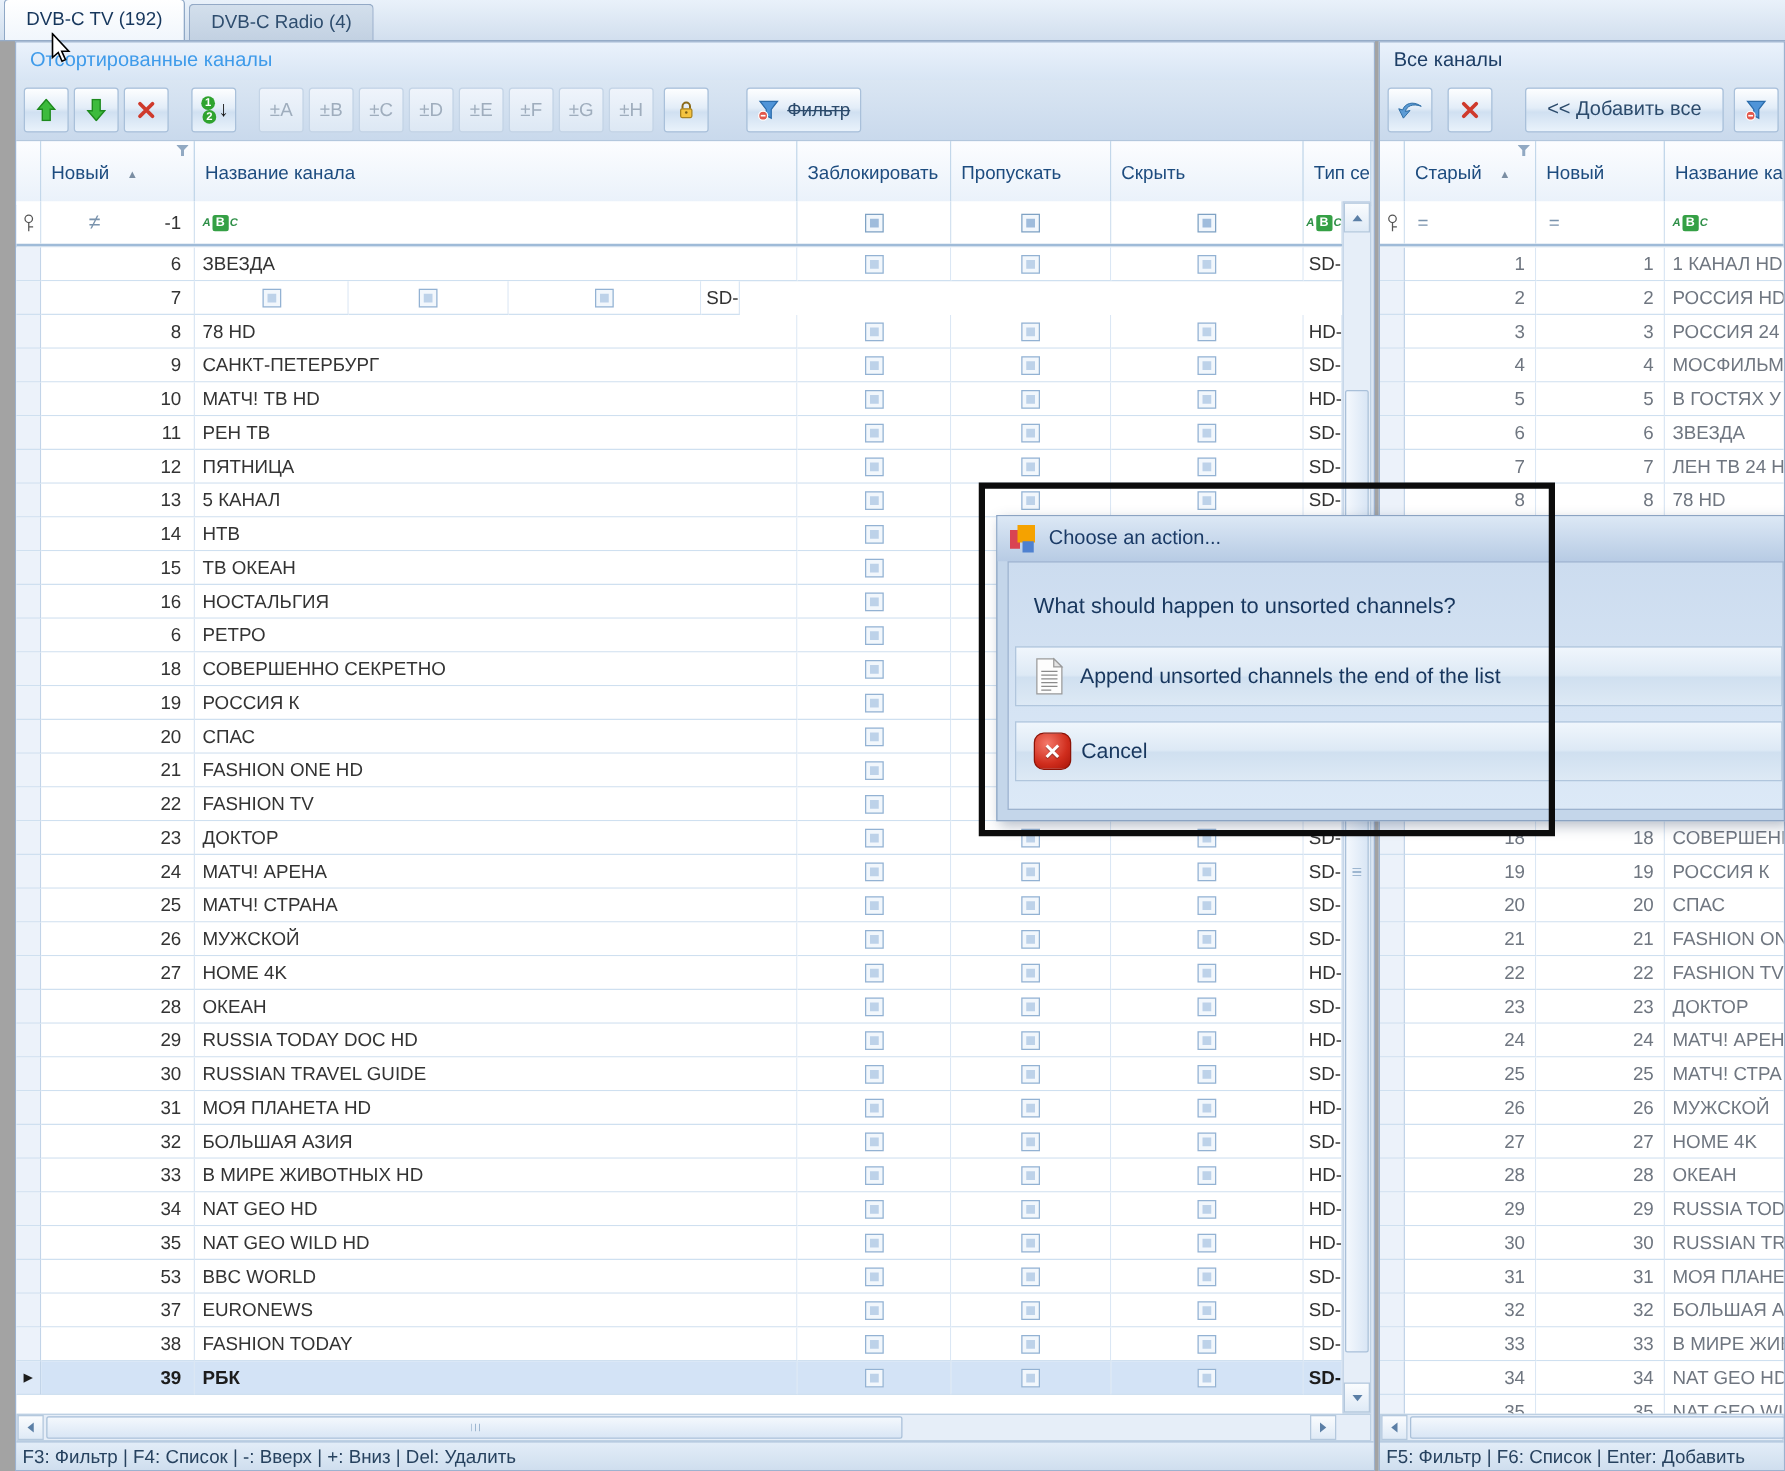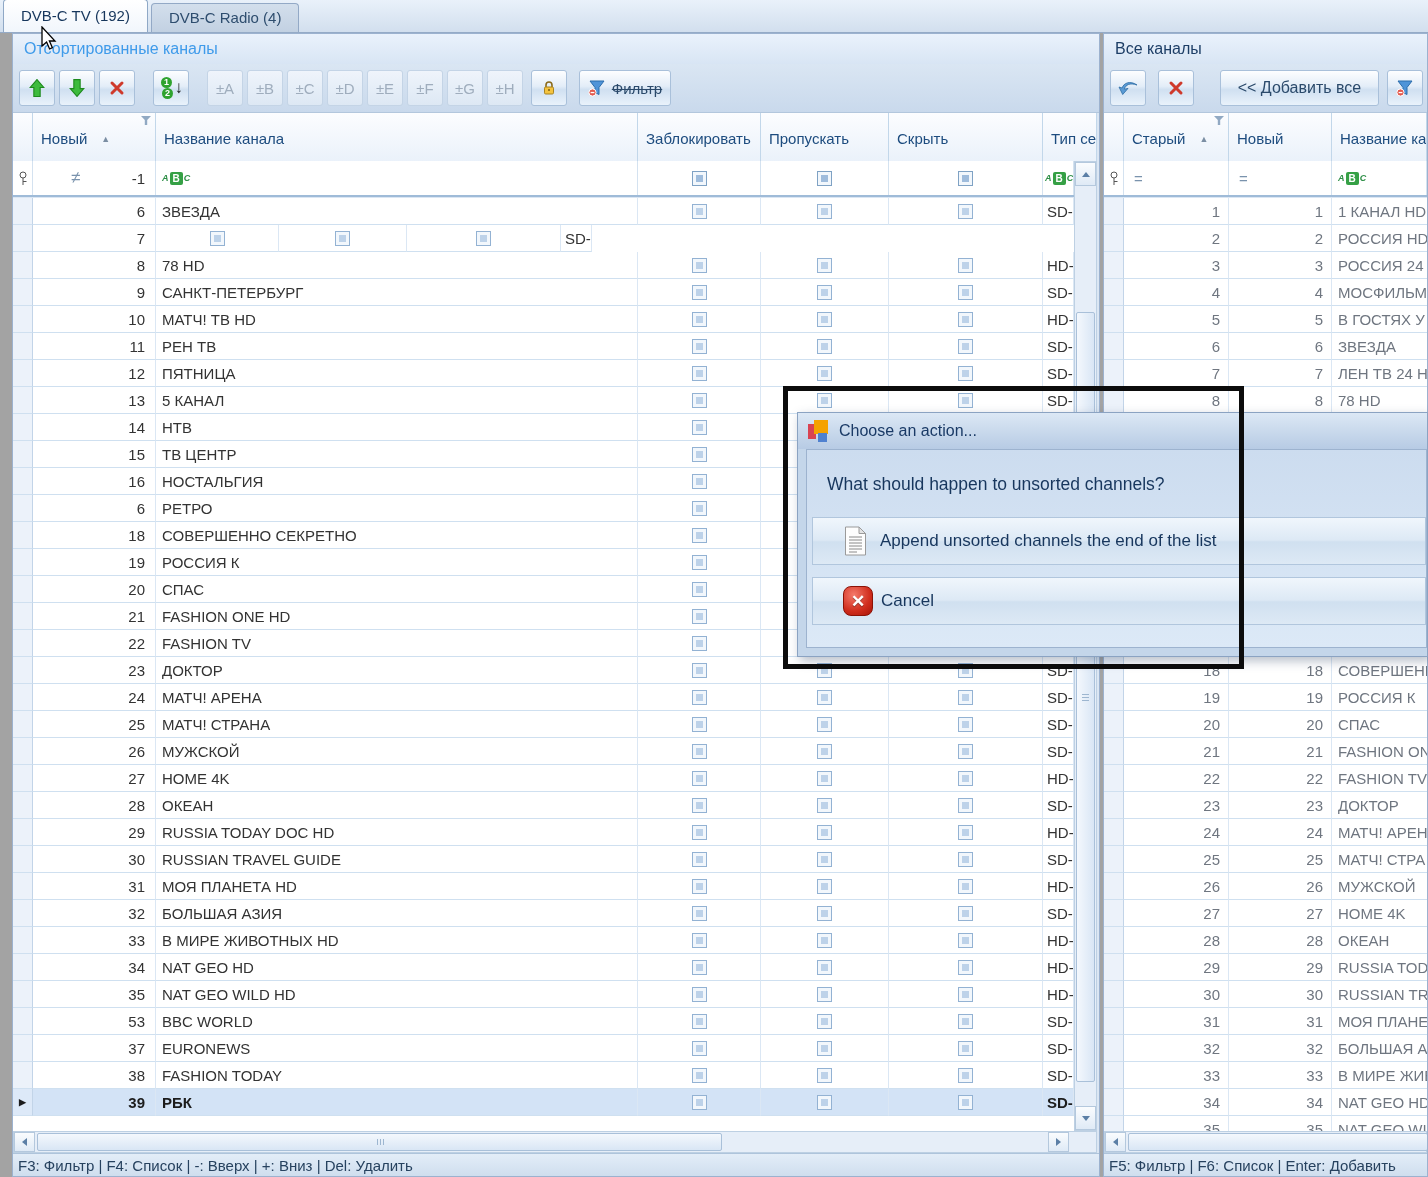--- a/index.html
+++ b/index.html
@@ -23,21 +23,21 @@
   #leftPanel .caption{color:#3f9bea}
   #rightPanel .caption{color:#1d3e66}
   .toolbar{position:absolute;left:0;top:30px;right:0;height:49px;display:flex;align-items:center;
            padding-left:6px;background:linear-gradient(#dae6f3,#c9d9ec);border-bottom:1px solid #b3c7dd;box-sizing:border-box}
   .tbtn{width:36px;height:36px;margin-right:4px;border:1px solid #a9c0da;border-radius:3px;box-sizing:border-box;
         background:linear-gradient(#fdfeff,#e3edf8 45%,#d0e0f1 55%,#e9f2fb);
         display:flex;align-items:center;justify-content:center;flex:0 0 auto}
   .tbtn.disabled{color:#9fadbd;font-size:15px;background:linear-gradient(#eff4fb,#dde8f4);border-color:#c4d4e6}
   .tbtn.wide{width:92px;font-size:15px;color:#2b4a6b;gap:6px}
   .strike{text-decoration:line-through}
-  .ml14{margin-left:14px}.ml26{margin-left:8px}.ml4{margin-left:4px}.ml18{margin-left:22px}.ml8{margin-left:8px}
+  .ml14{margin-left:14px}.ml26{margin-left:26px}.ml4{margin-left:4px}.ml18{margin-left:22px}.ml8{margin-left:8px}
   .addall{width:178px;height:36px;border:1px solid #a9c0da;border-radius:3px;box-sizing:border-box;
         background:linear-gradient(#fdfeff,#e3edf8 45%,#d0e0f1 55%,#e9f2fb);display:flex;align-items:center;
         justify-content:center;font-size:16px;color:#2b4a6b;margin-right:8px}
   
   .sorticon{position:relative;width:22px;height:22px}
   .sorticon .n1,.sorticon .n2{position:absolute;width:11px;height:11px;border-radius:50%;background:#2fa32f;
         color:#fff;font-size:9px;line-height:11px;text-align:center;font-weight:bold}
   .sorticon .n1{left:1px;top:0}.sorticon .n2{left:2px;bottom:0}
   .sorticon .ar{position:absolute;right:-1px;top:0;font-size:17px;font-weight:bold;color:#151515;line-height:22px}
   
@@ -108,21 +108,21 @@
         padding-left:10px;font-size:16px;color:#1a3a66}
   .logo{width:22px;height:23px;position:relative;margin-right:9px;flex:0 0 auto}
   .logo .sq-r{position:absolute;left:0;top:4px;width:8px;height:15px;background:#d94352;z-index:1}
   .logo .sq-o{position:absolute;left:6px;top:0;width:14px;height:14px;background:#f5a200;z-index:2}
   .logo .sq-b{position:absolute;left:10px;top:13px;width:9px;height:9px;background:#4f81d0;z-index:3}
   .dlg-body{position:absolute;left:8px;top:36px;right:0;bottom:8px;border:1px solid #9db3cf;
         background:linear-gradient(#ccdcef,#dcE9f7);box-sizing:border-box}
   .dlg-q{position:absolute;left:20px;top:24px;font-size:17.5px;color:#17365d}
   .dlg-btn{position:absolute;left:5px;right:0;height:48px;border:1px solid #b1c6dd;box-sizing:border-box;
         background:linear-gradient(#f0f6fc,#dde9f5 48%,#d0e0f0 52%,#dde9f5);display:flex;align-items:center;
-        padding-left:30px;gap:12px;font-size:17px;color:#17365d}
+        padding-left:14px;gap:12px;font-size:17px;color:#17365d}
   #dlgBtn1{top:67px}
   #dlgBtn2{top:127px}
   .cancel-ic{width:30px;height:30px;border-radius:8px;border:1px solid #8c1206;box-sizing:border-box;
         background:radial-gradient(circle at 35% 28%,#f4796a,#d02d1d 60%,#a81408);
         display:flex;align-items:center;justify-content:center;color:#fff;font-weight:bold;font-size:17px;
         text-shadow:0 1px 1px rgba(0,0,0,.4)}
   
   .frame{position:absolute;left:783px;top:386px;width:461px;height:283px;border:5px solid #0c0c0c;
         box-sizing:border-box;z-index:40}
   .cursor{position:absolute;left:40px;top:26px;z-index:50}
@@ -453,21 +453,21 @@
           <div class="cell c-chk3">
             <span class="cb">
               <span class="cb-in"></span>
             </span>
           </div>
           <div class="cell c-type"></div>
         </div>
         <div class="row">
           <div class="cell c-ind"></div>
           <div class="cell c-num">15</div>
-          <div class="cell c-name">ТВ ЦЕНТР</div>
+          <div class="cell c-name">ТВ ОКЕАН</div>
           <div class="cell c-chk1">
             <span class="cb">
               <span class="cb-in"></span>
             </span>
           </div>
           <div class="cell c-chk2">
             <span class="cb">
               <span class="cb-in"></span>
             </span>
           </div>

